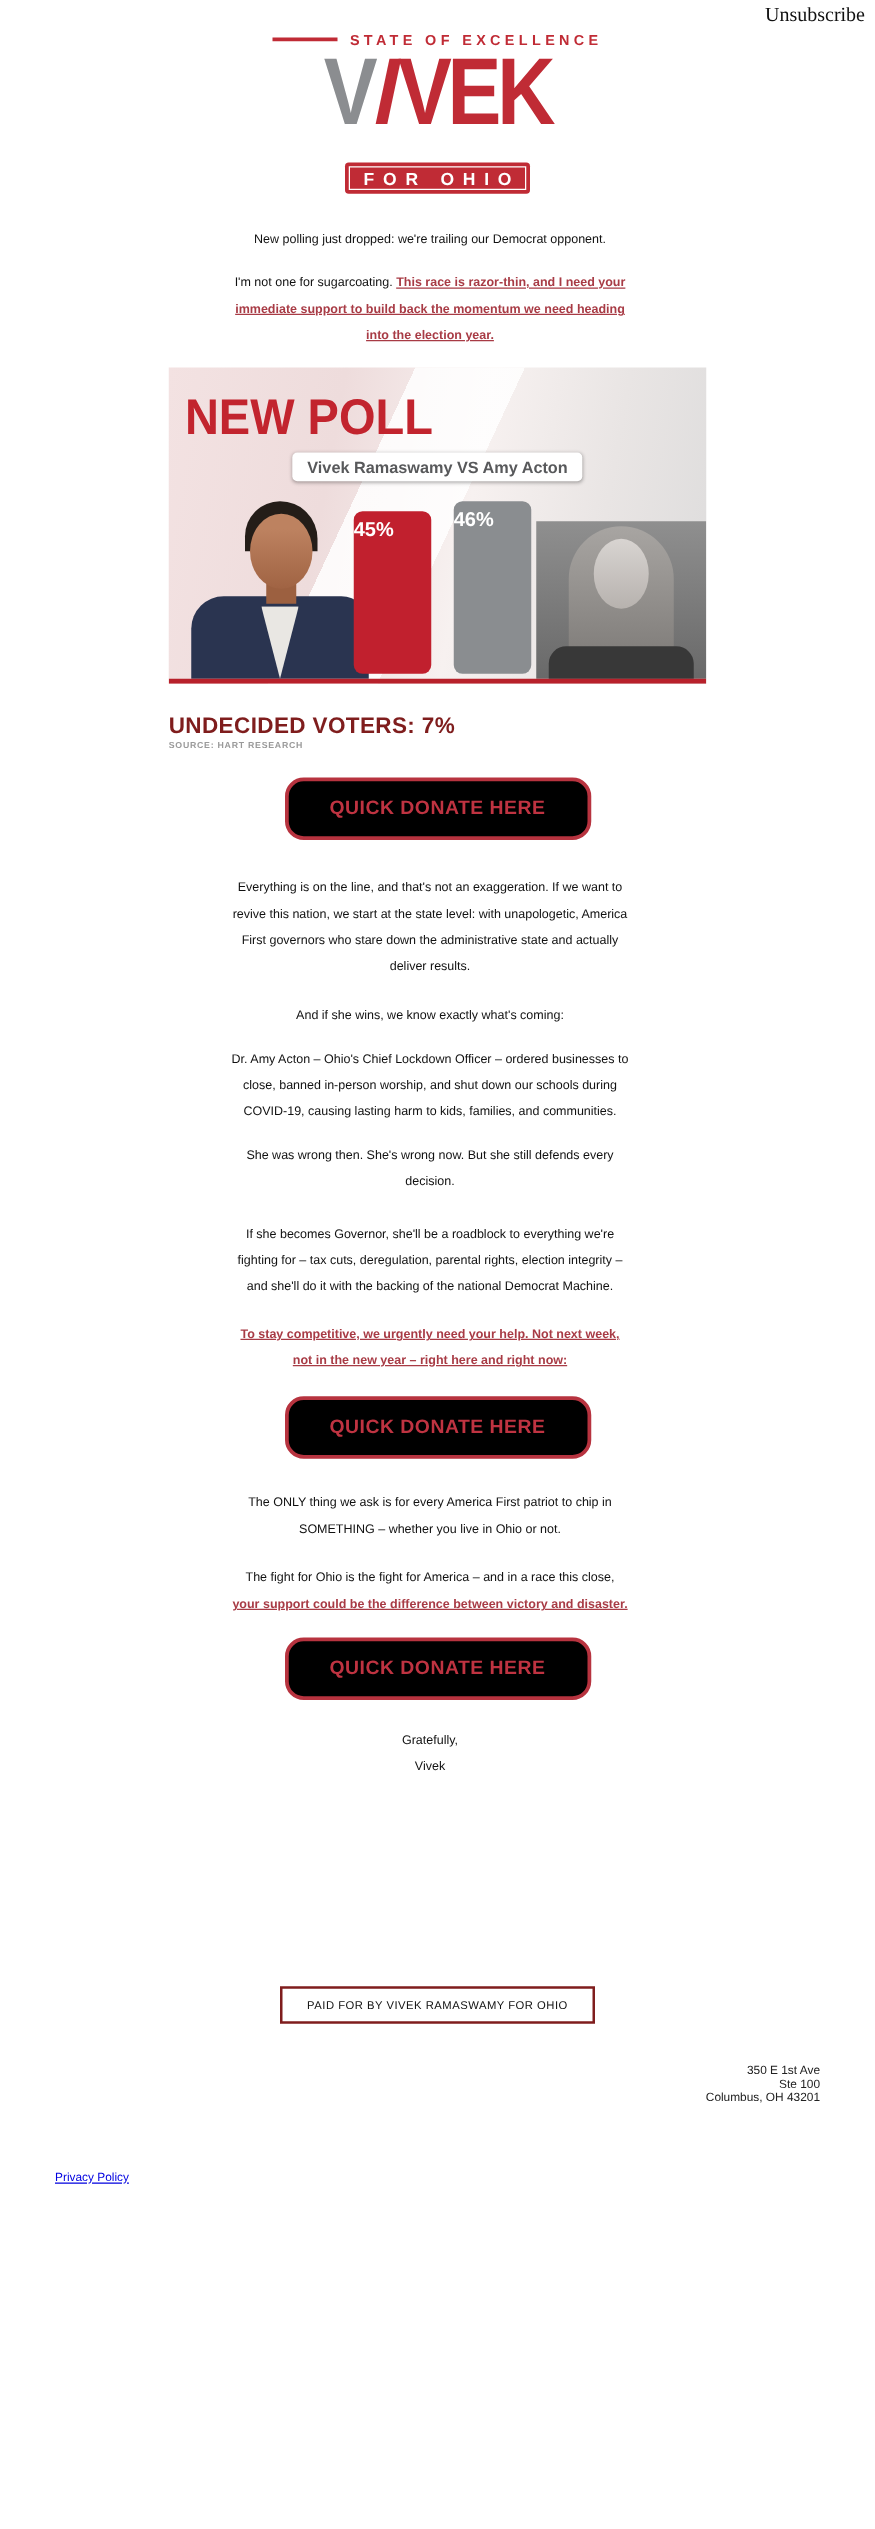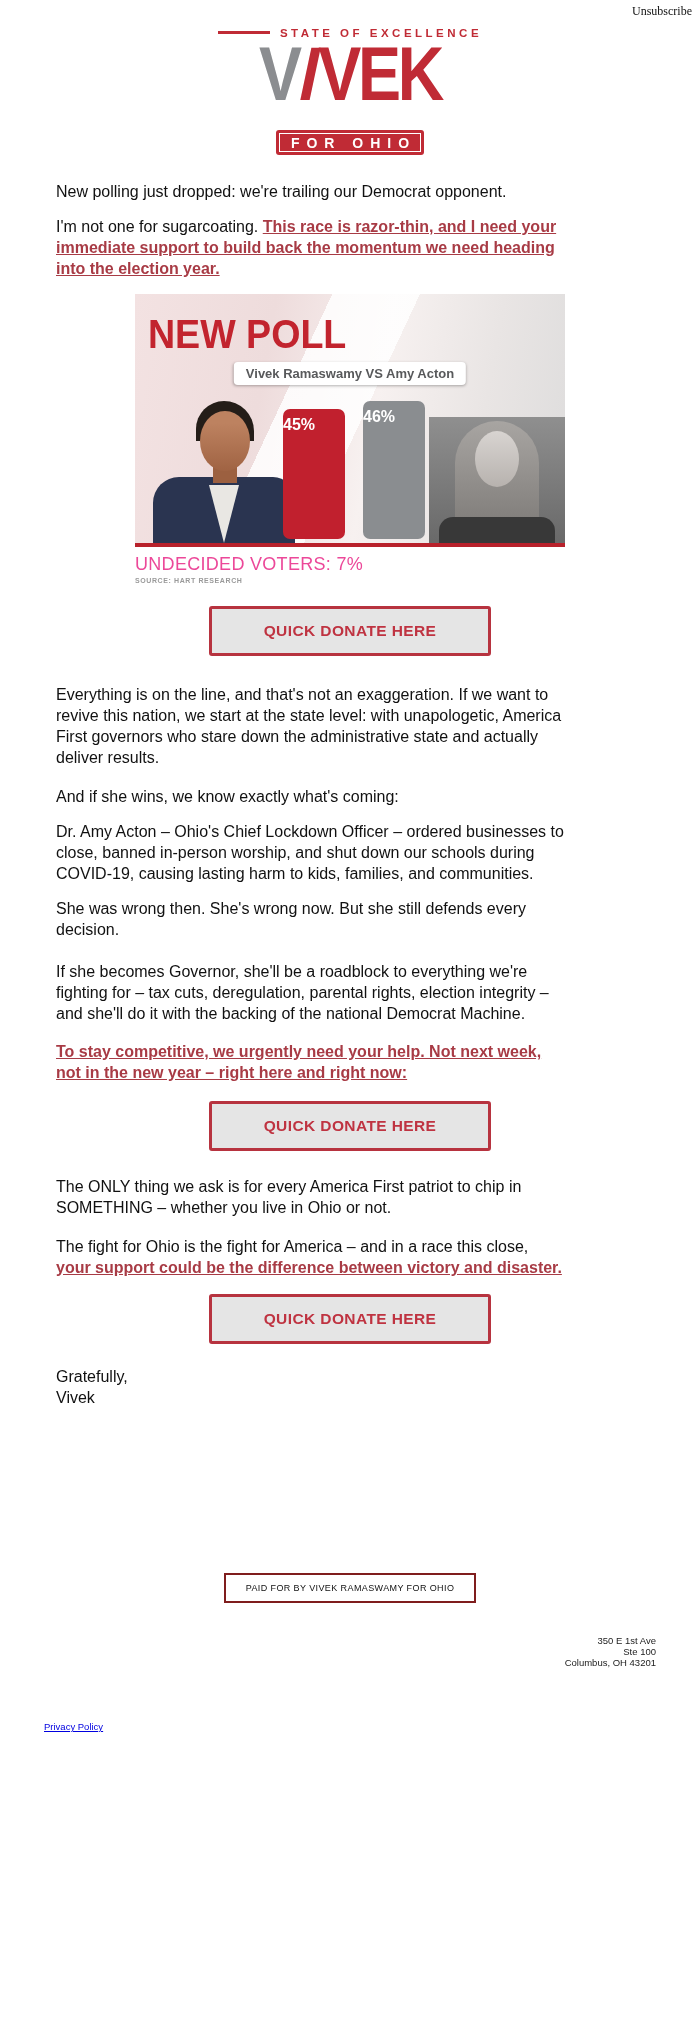--- a/index.html
+++ b/index.html
@@ -3,41 +3,41 @@
 <meta charset="utf-8">
 <style>
   * { box-sizing: border-box; }
   html,body { margin:0; padding:0; }
   body {
     width:700px; min-height:2023px; background:#ffffff; position:relative;
     font-family:"Liberation Sans", sans-serif; color:#111;
   }
   .unsubscribe {
     position:absolute; top:4px; right:8px;
-    font-family:"Liberation Serif", serif; font-size:12px; color:#111; cursor:pointer;
+    font-family:"Liberation Serif", serif; font-size:16px; color:#111; cursor:pointer;
   }
   .container { width:612px; margin-left:44px; }
 
   
   .logo { text-align:center; padding-top:27px; }
   .tagline-row { font-size:0; }
   .tagline-line { display:inline-block; width:52px; height:3px; background:#c02b35; vertical-align:3px; margin-right:10px; }
   .tagline { display:inline-block; color:#c02b35; font-weight:bold; font-size:11.5px; letter-spacing:3.5px; }
   .logo-name { font-size:76px; font-weight:800; letter-spacing:-4px; line-height:66px; transform:scaleX(.85); margin-top:2px; white-space:nowrap; }
   .v-gray { color:#8b8d90; }
   .v-i { color:#c02b35; display:inline-block; transform:skewX(-14deg); margin:0 3px; }
   .v-rest { color:#c02b35; }
   .banner {
     display:inline-block; margin-top:23px; background:#c02b35; color:#fff;
     font-weight:bold; font-size:14px; letter-spacing:7px; padding:5px 8px 4px 15px;
     border-radius:3px; outline:1px solid #fff; outline-offset:-4px;
   }
 
   
-  .p { font-size:16px; line-height:21px; margin:12px; width:600px; white-space:pre-wrap; }
+  .p { font-size:10px; line-height:21px; margin:0; width:600px; white-space:pre-wrap;text-align:center; }
   .red-link { color:#a83b45; font-weight:bold; text-decoration:underline; cursor:pointer; }
   .mt26{margin-top:26px}.mt14{margin-top:14px}.mt28{margin-top:28px}
   .mt21{margin-top:21px}.mt18{margin-top:18px}.mt17{margin-top:17px}.mt22{margin-top:22px}
   .mt25{margin-top:25px}.mt16{margin-top:16px}
 
   
   .graphic { width:430px; margin:15px auto 0; text-align:left; }
   .photo-area {
     position:relative; width:430px; height:253px; overflow:hidden;
     background:
@@ -66,27 +66,27 @@
   .pl-neck { position:absolute; top:64px; left:64px; width:24px; height:18px; background:#9c6040; }
   .pl-body { position:absolute; bottom:0; left:4px; width:142px; height:66px; background:#2a3450; border-radius:26px 22px 0 0; }
   .pl-shirt { position:absolute; bottom:0; left:60px; width:30px; height:58px; background:#e9e7e3; clip-path:polygon(0 0,100% 0,50% 100%); }
 
   .person-right { position:absolute; right:0; bottom:4px; width:136px; height:126px; z-index:2;
                   background:linear-gradient(180deg,#8f8f8f,#696969); }
   .pr-hair { position:absolute; top:4px; left:26px; width:84px; height:118px; background:linear-gradient(180deg,#a8a5a2,#7b7875); border-radius:42px 42px 20px 20px; }
   .pr-face { position:absolute; top:14px; left:46px; width:44px; height:56px; background:linear-gradient(#d8d4d1,#b7b2ae); border-radius:22px / 28px; }
   .pr-body { position:absolute; bottom:0; left:10px; width:116px; height:26px; background:#383838; border-radius:14px 14px 0 0; }
 
-  .undecided { margin-top:7px; font-size:18px; font-weight:400; color:#ec4899; letter-spacing:.3px; }
+  .undecided { margin-top:23px; font-size:18px; font-weight:700; color:#7f1d1d; letter-spacing:.3px; }
   .source { margin-top:2px; font-size:7px; font-weight:bold; color:#9a9a9a; letter-spacing:.6px; }
 
   
   .donate-btn {
-    display:block; width:282px; height:50px; margin-left:auto; margin-right:auto;
-    background:#e5e5e5; border:3px solid #b7333f; border-radius:3px;
+    display:block; width:245px; height:50px; margin-left:auto; margin-right:auto;
+    background:#000000; border:3px solid #b7333f; border-radius:15px;
     color:#bf3341; font-weight:bold; font-size:15.5px; letter-spacing:.4px;
     font-family:"Liberation Sans", sans-serif; cursor:pointer;
   }
 
   
   .disclaimer-box {
     width:252px; margin:165px auto 0; border:2px solid #7f1d1d; padding:8px 4px;
     text-align:center; font-size:9px; letter-spacing:.4px; color:#111;
   }
   .address { margin-top:32px; text-align:right; font-size:9.5px; line-height:11px; color:#222; white-space:pre-wrap; }

